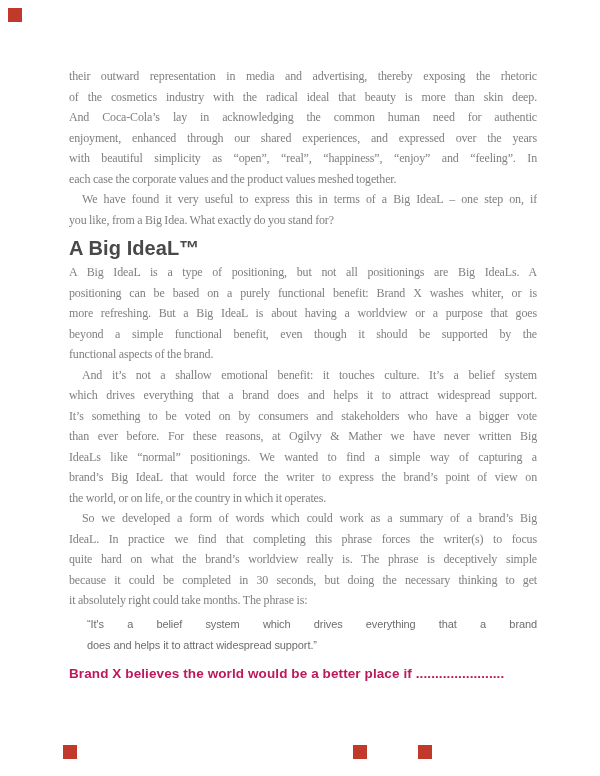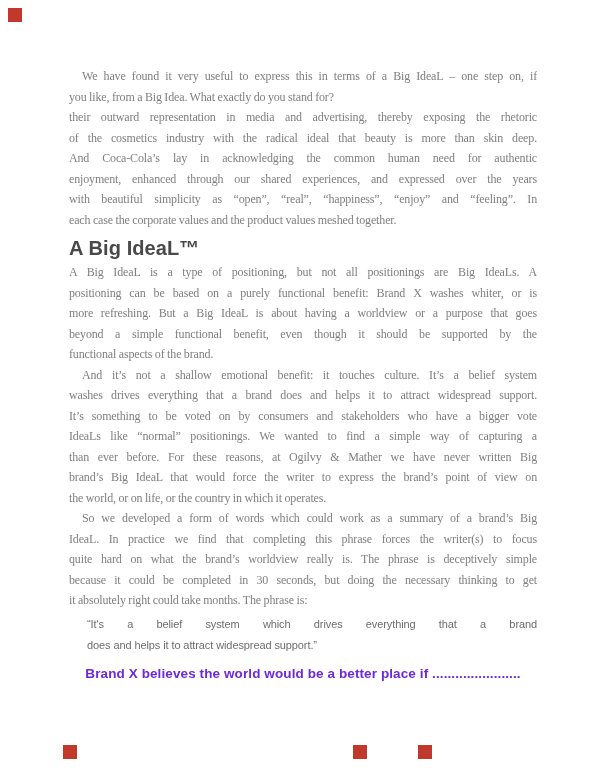--- a/index.html
+++ b/index.html
@@ -56,67 +56,66 @@
     text-align-last: justify;
   }
   .quote .jline.last { text-align-last: left; }
   .statement {
     margin-top: 9px;
     font-family: "Liberation Sans", sans-serif;
     font-weight: bold;
     font-size: 13.5px;
     line-height: 18px;
     letter-spacing: 0.1px;
-    color: #6d28d9;
-    text-align: center;
+    color: #be185d;
   }
   .marker {
     position: absolute;
     width: 14px;
     height: 14px;
   }
   .marker-tl { left: 8px;  top: 8px; }
   .marker-b1 { left: 63px;  top: 745px; }
   .marker-b2 { left: 353px; top: 745px; }
   .marker-b3 { left: 418px; top: 745px; }
 </style>
 </head>
 <body>
 
 <div class="page">
 
   <span class="marker marker-tl" style="background: rgb(192, 57, 43);"></span>
 
   <main class="content">
-    <div class="para serif indent-first">
-        <div class="jline first">We have found it very useful to express this in terms of a Big IdeaL – one step on, if</div>
-        <div class="jline last">you like, from a Big Idea. What exactly do you stand for?</div>
-      </div>
     <div class="para serif">
         <div class="jline first">their outward representation in media and advertising, thereby exposing the rhetoric</div>
         <div class="jline">of the cosmetics industry with the radical ideal that beauty is more than skin deep.</div>
         <div class="jline">And Coca-Cola’s lay in acknowledging the common human need for authentic</div>
         <div class="jline">enjoyment, enhanced through our shared experiences, and expressed over the years</div>
         <div class="jline">with beautiful simplicity as “open”, “real”, “happiness”, “enjoy” and “feeling”. In</div>
         <div class="jline last">each case the corporate values and the product values meshed together.</div>
+      </div>
+    <div class="para serif indent-first">
+        <div class="jline first">We have found it very useful to express this in terms of a Big IdeaL – one step on, if</div>
+        <div class="jline last">you like, from a Big Idea. What exactly do you stand for?</div>
       </div>
     <h2 class="heading">A Big IdeaL™</h2>
     <div class="para serif">
         <div class="jline first">A Big IdeaL is a type of positioning, but not all positionings are Big IdeaLs. A</div>
         <div class="jline">positioning can be based on a purely functional benefit: Brand X washes whiter, or is</div>
         <div class="jline">more refreshing. But a Big IdeaL is about having a worldview or a purpose that goes</div>
         <div class="jline">beyond a simple functional benefit, even though it should be supported by the</div>
         <div class="jline last">functional aspects of the brand.</div>
       </div>
     <div class="para serif indent-first">
         <div class="jline first">And it’s not a shallow emotional benefit: it touches culture. It’s a belief system</div>
-        <div class="jline">washes drives everything that a brand does and helps it to attract widespread support.</div>
+        <div class="jline">which drives everything that a brand does and helps it to attract widespread support.</div>
         <div class="jline">It’s something to be voted on by consumers and stakeholders who have a bigger vote</div>
+        <div class="jline">than ever before. For these reasons, at Ogilvy &amp; Mather we have never written Big</div>
         <div class="jline">IdeaLs like “normal” positionings. We wanted to find a simple way of capturing a</div>
-        <div class="jline">than ever before. For these reasons, at Ogilvy &amp; Mather we have never written Big</div>
         <div class="jline">brand’s Big IdeaL that would force the writer to express the brand’s point of view on</div>
         <div class="jline last">the world, or on life, or the country in which it operates.</div>
       </div>
     <div class="para serif indent-first">
         <div class="jline first">So we developed a form of words which could work as a summary of a brand’s Big</div>
         <div class="jline">IdeaL. In practice we find that completing this phrase forces the writer(s) to focus</div>
         <div class="jline">quite hard on what the brand’s worldview really is. The phrase is deceptively simple</div>
         <div class="jline">because it could be completed in 30 seconds, but doing the necessary thinking to get</div>
         <div class="jline last">it absolutely right could take months. The phrase is:</div>
       </div>

